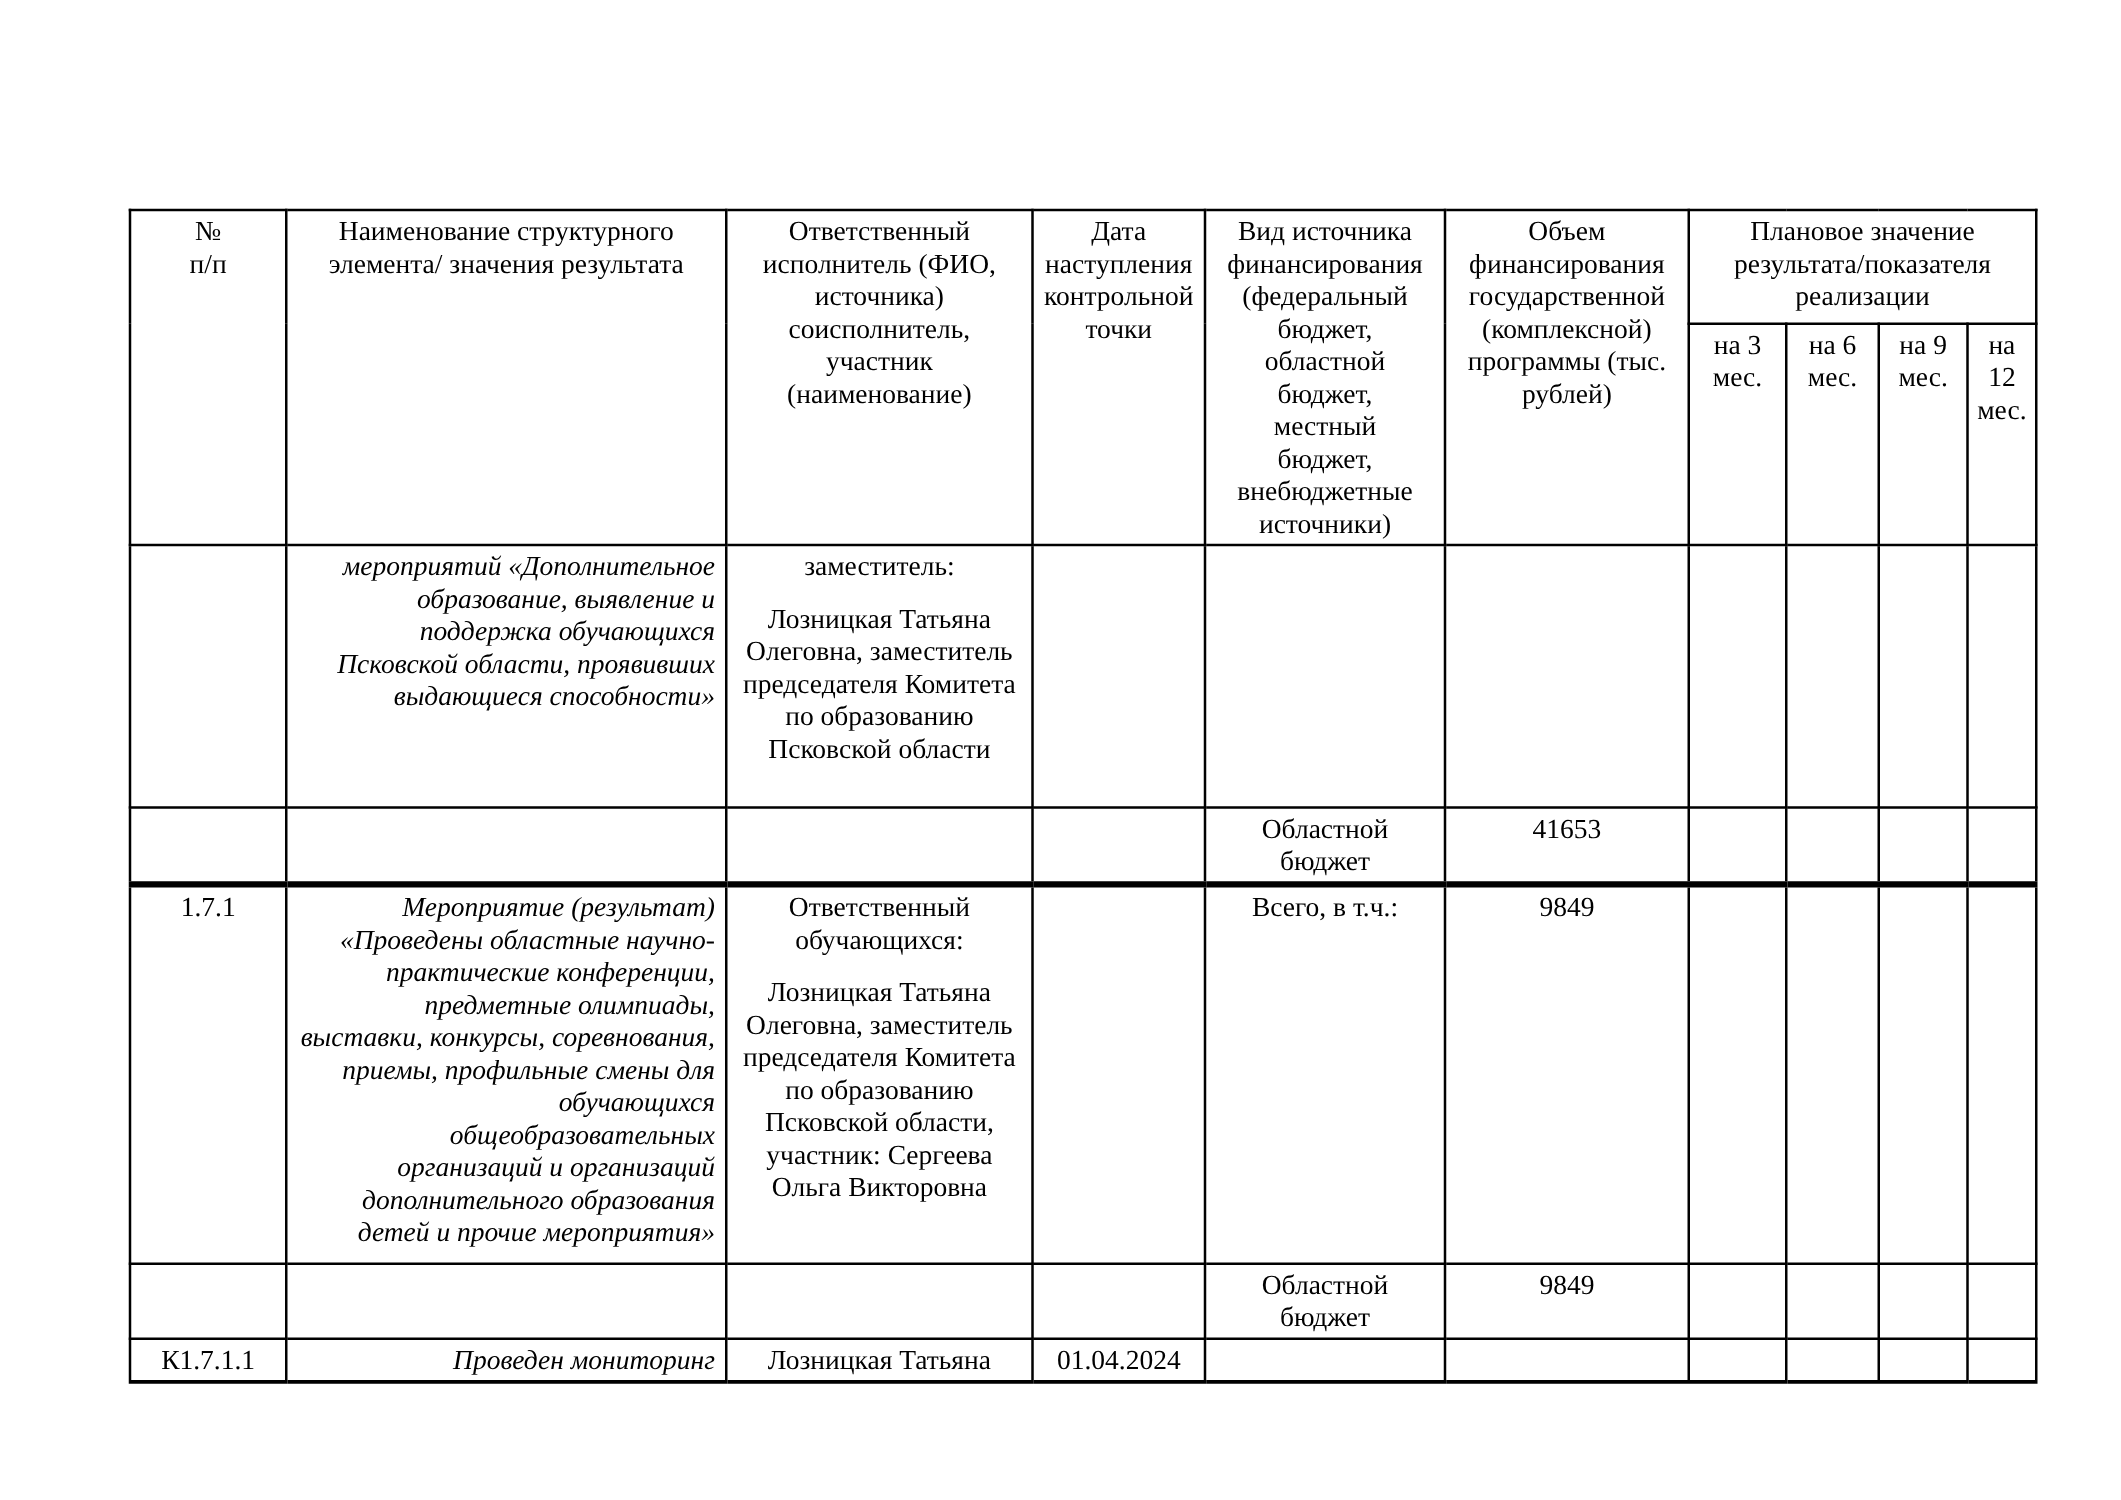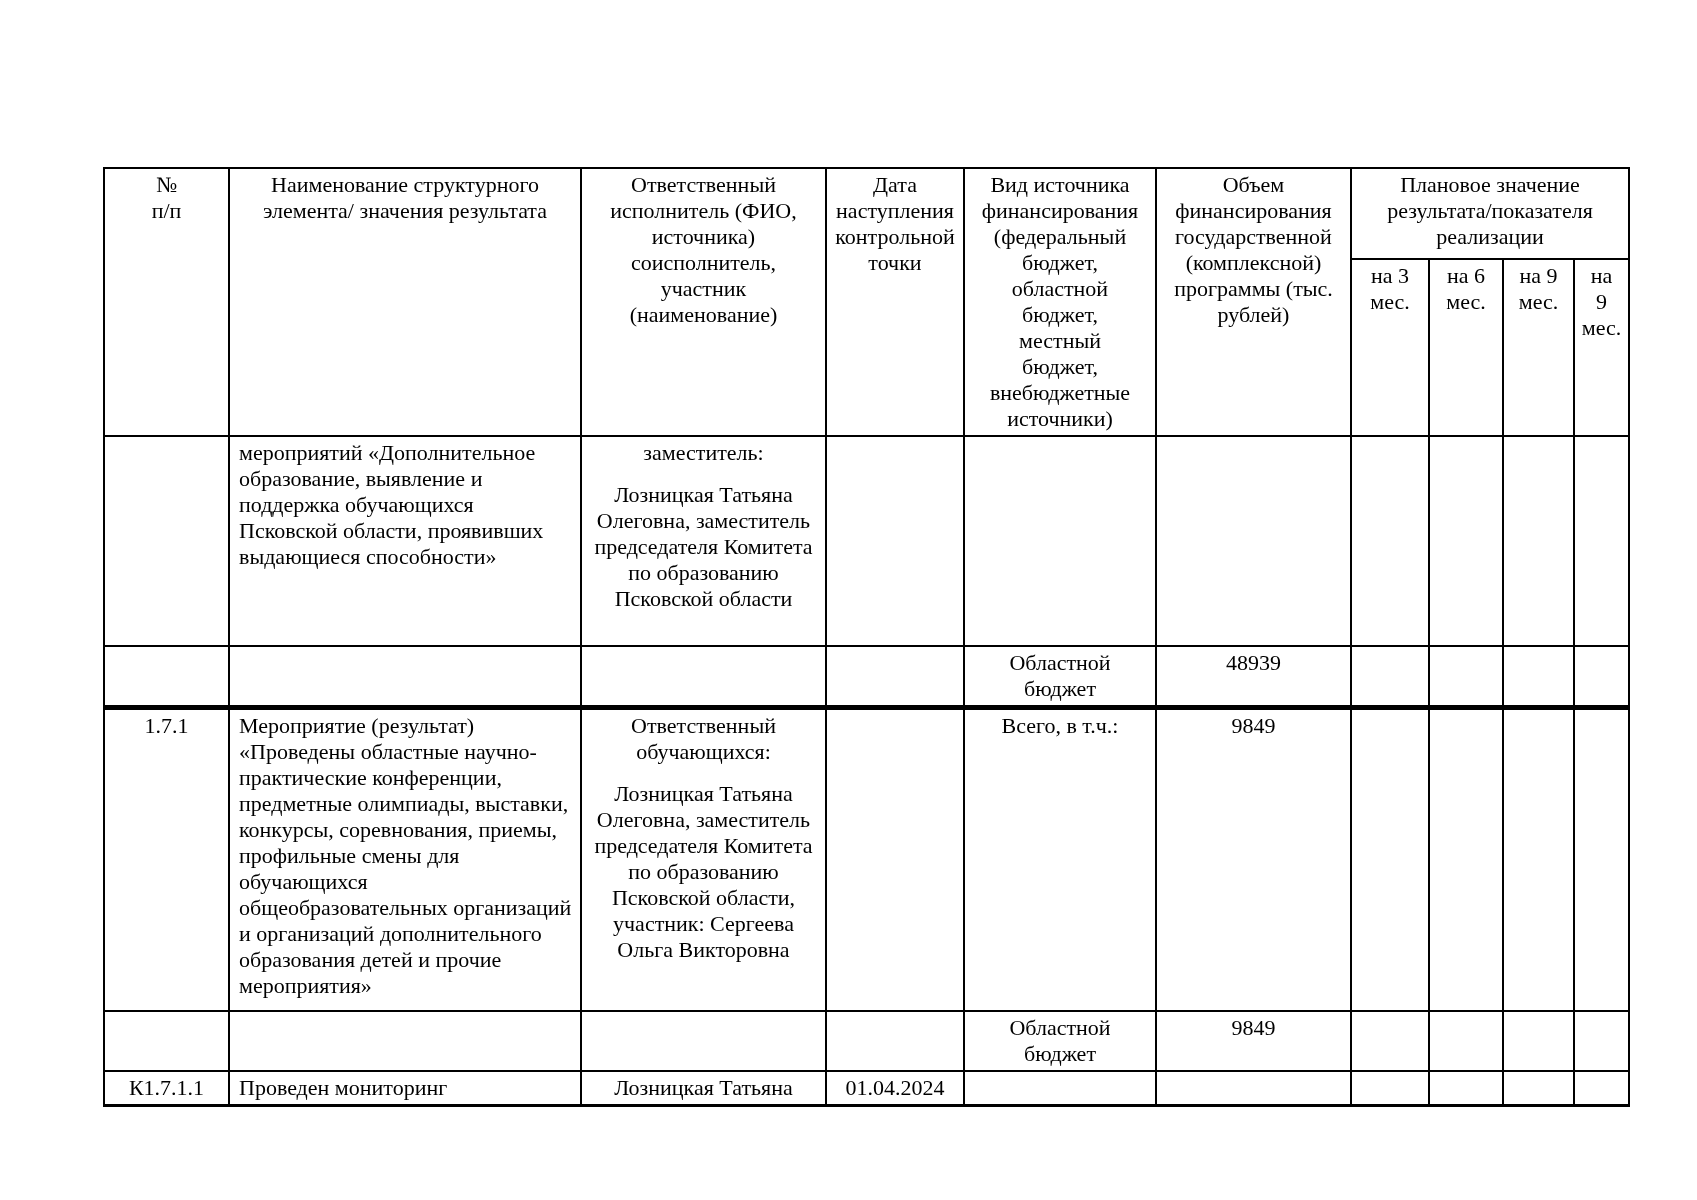--- a/index.html
+++ b/index.html
@@ -33,22 +33,23 @@
     line-height: 26px;
     font-weight: normal;
     text-align: center;
     padding: 3px 6px;
   }
   .program-table th {
     white-space: pre-line;
     padding: 3px 3px;
   }
   .program-table td.name-cell {
-    text-align: left;
+    text-align: right;
     padding: 3px 8px 3px 9px;
+    font-style: italic;
   }
   tr.hr1 { height: 87px; }
   tr.hr2 { height: 170px; }
   tr.row-a { height: 210px; }
   tr.row-b { height: 59px; }
   tr.row-c { height: 303px; padding-left: 42px; }
   tr.row-d { height: 58px; }
   tr.row-e { height: 33px; margin-left: 20px; }
   
   tr.row-b td { border-bottom: 5px solid #000000; }
@@ -111,21 +112,21 @@
 реализации</th>
       </tr>
       <tr class="hr2">
         <th>на 3
 мес.</th>
         <th>на 6
 мес.</th>
         <th>на 9
 мес.</th>
         <th>на
-9
+12
 мес.</th>
       </tr>
     </thead>
     <tbody>
       <tr class="row-a">
         <td></td>
         <td class="name-cell">мероприятий «Дополнительное образование, выявление и поддержка обучающихся Псковской области, проявивших выдающиеся способности»</td>
         <td>
           <div class="para">заместитель:</div>
           <div class="para">Лозницкая Татьяна Олеговна, заместитель председателя Комитета по образованию Псковской области</div>
@@ -137,21 +138,21 @@
         <td></td>
         <td></td>
         <td></td>
       </tr>
       <tr class="row-b">
         <td></td>
         <td class="name-cell"></td>
         <td></td>
         <td></td>
         <td>Областной бюджет</td>
-        <td>48939</td>
+        <td>41653</td>
         <td></td>
         <td></td>
         <td></td>
         <td></td>
       </tr>
       <tr class="row-c">
         <td>1.7.1</td>
         <td class="name-cell">Мероприятие (результат) «Проведены областные научно-практические конференции, предметные олимпиады, выставки, конкурсы, соревнования, приемы, профильные смены для обучающихся общеобразовательных организаций и организаций дополнительного образования детей и прочие мероприятия»</td>
         <td>
           <div class="para">Ответственный обучающихся:</div>

